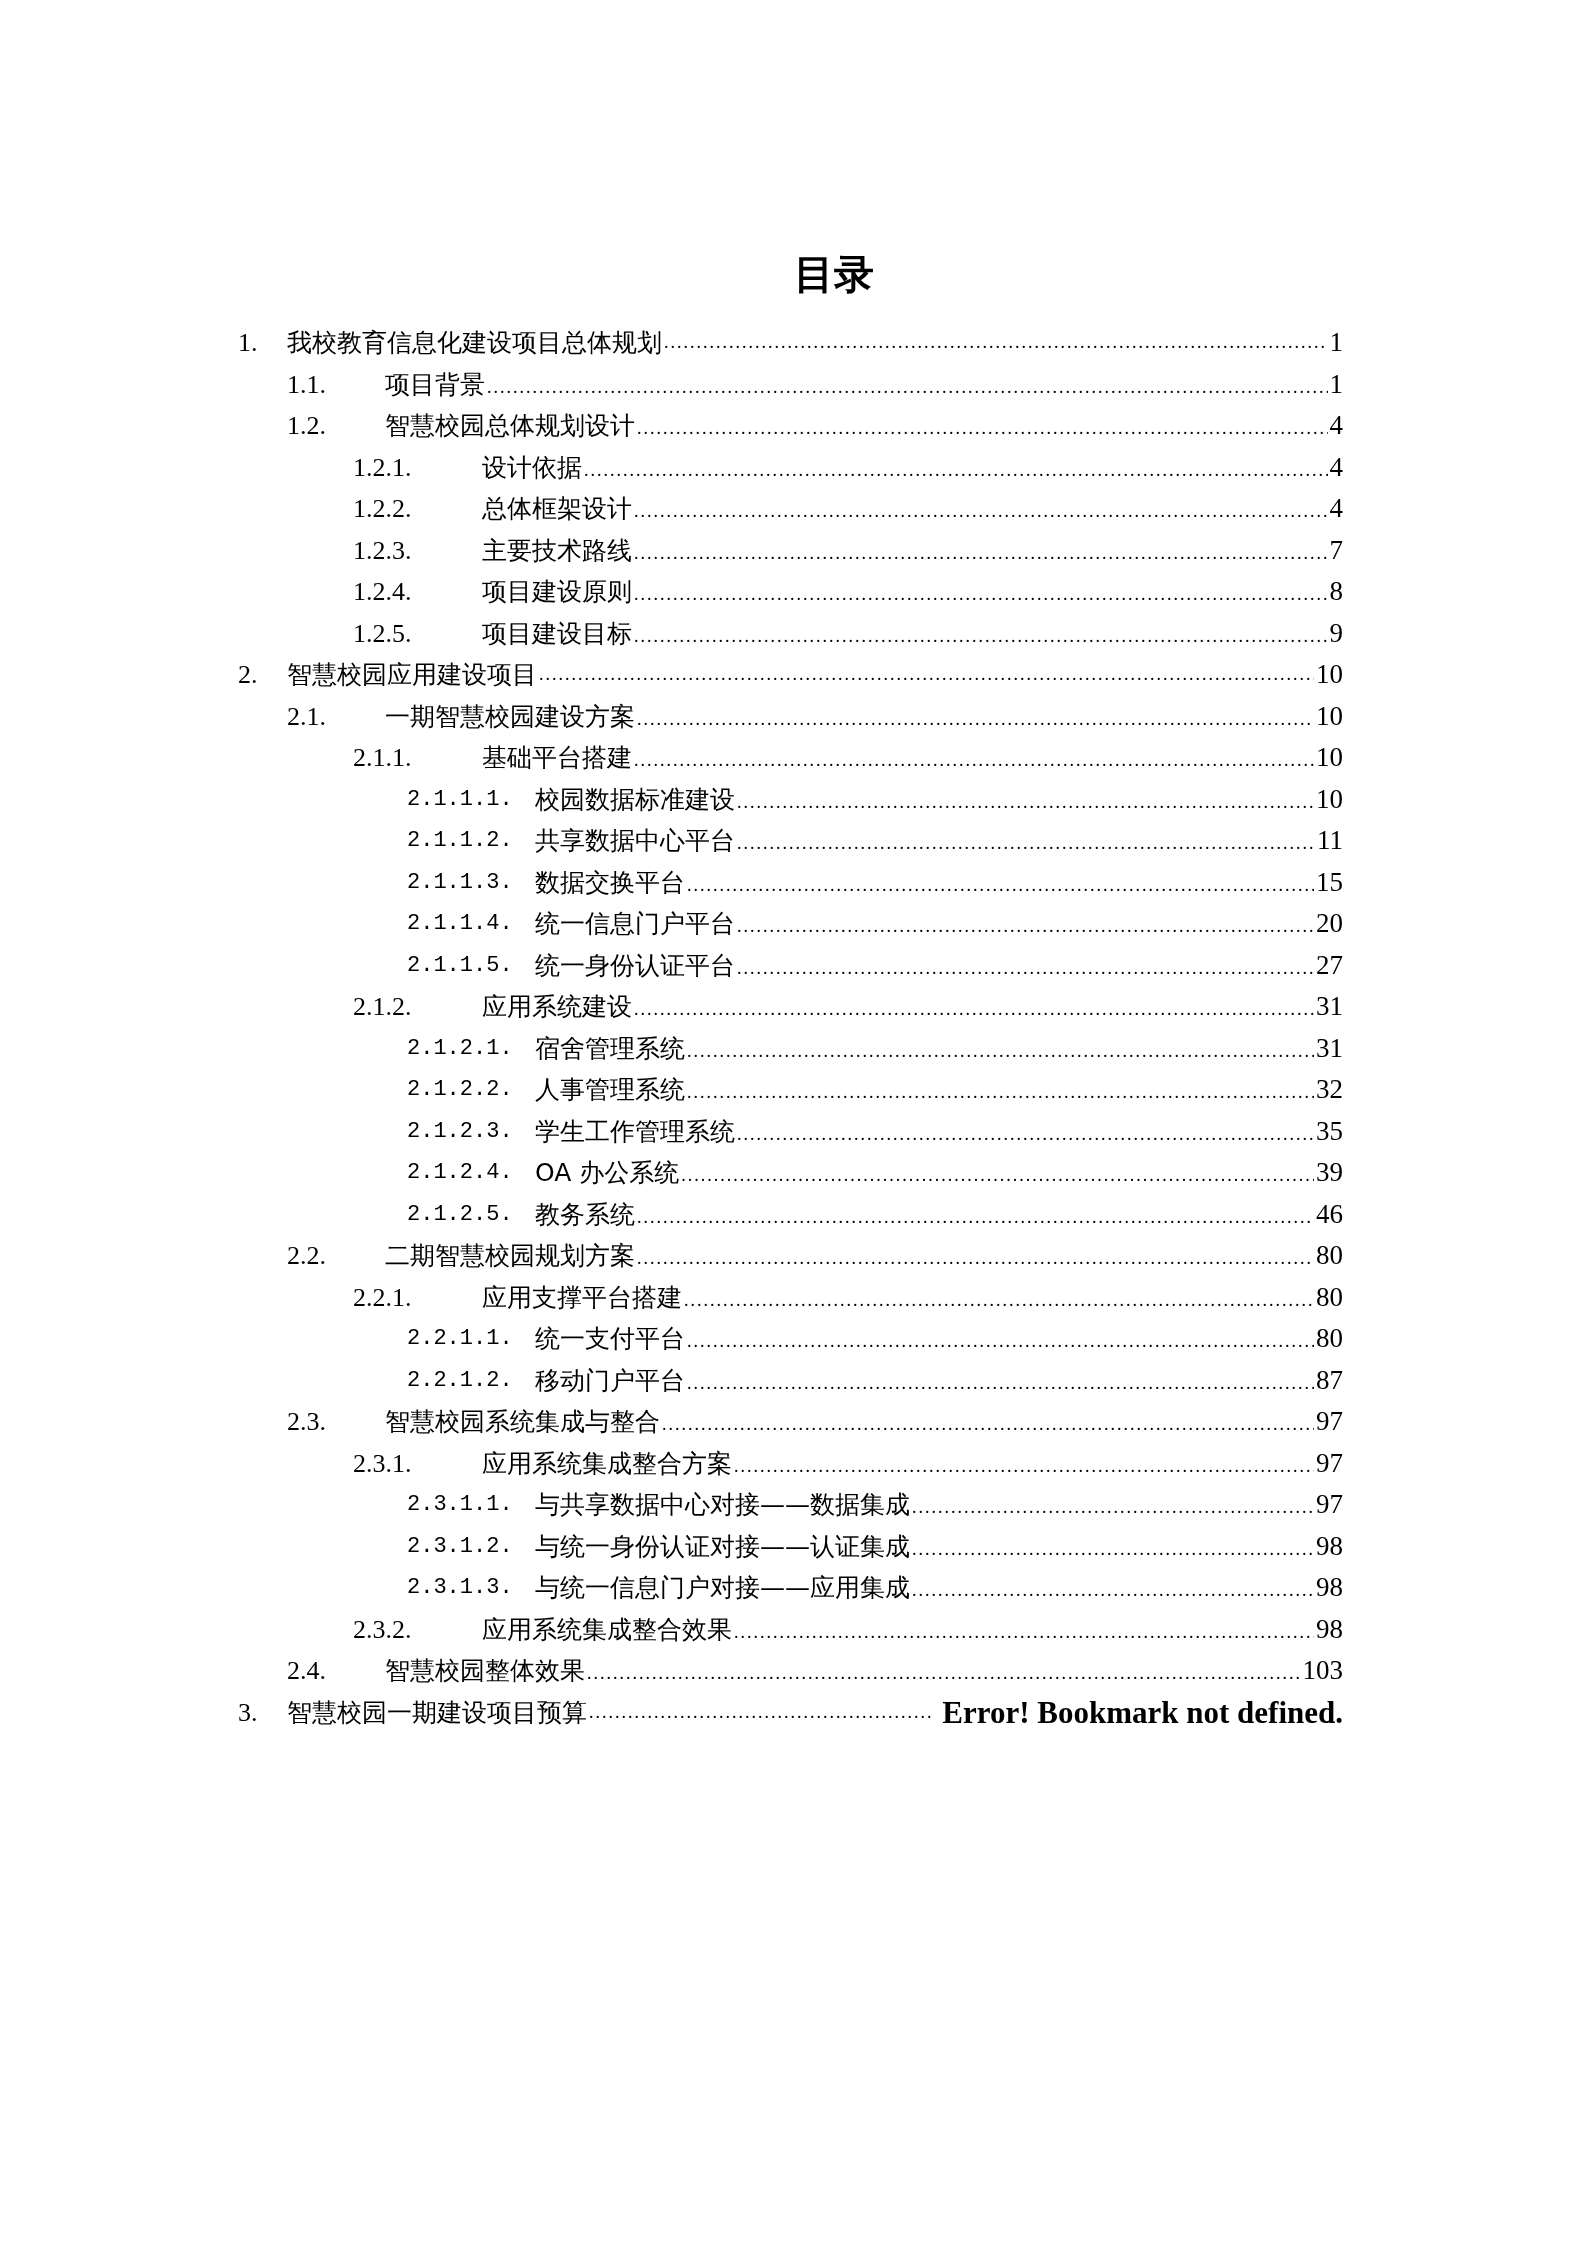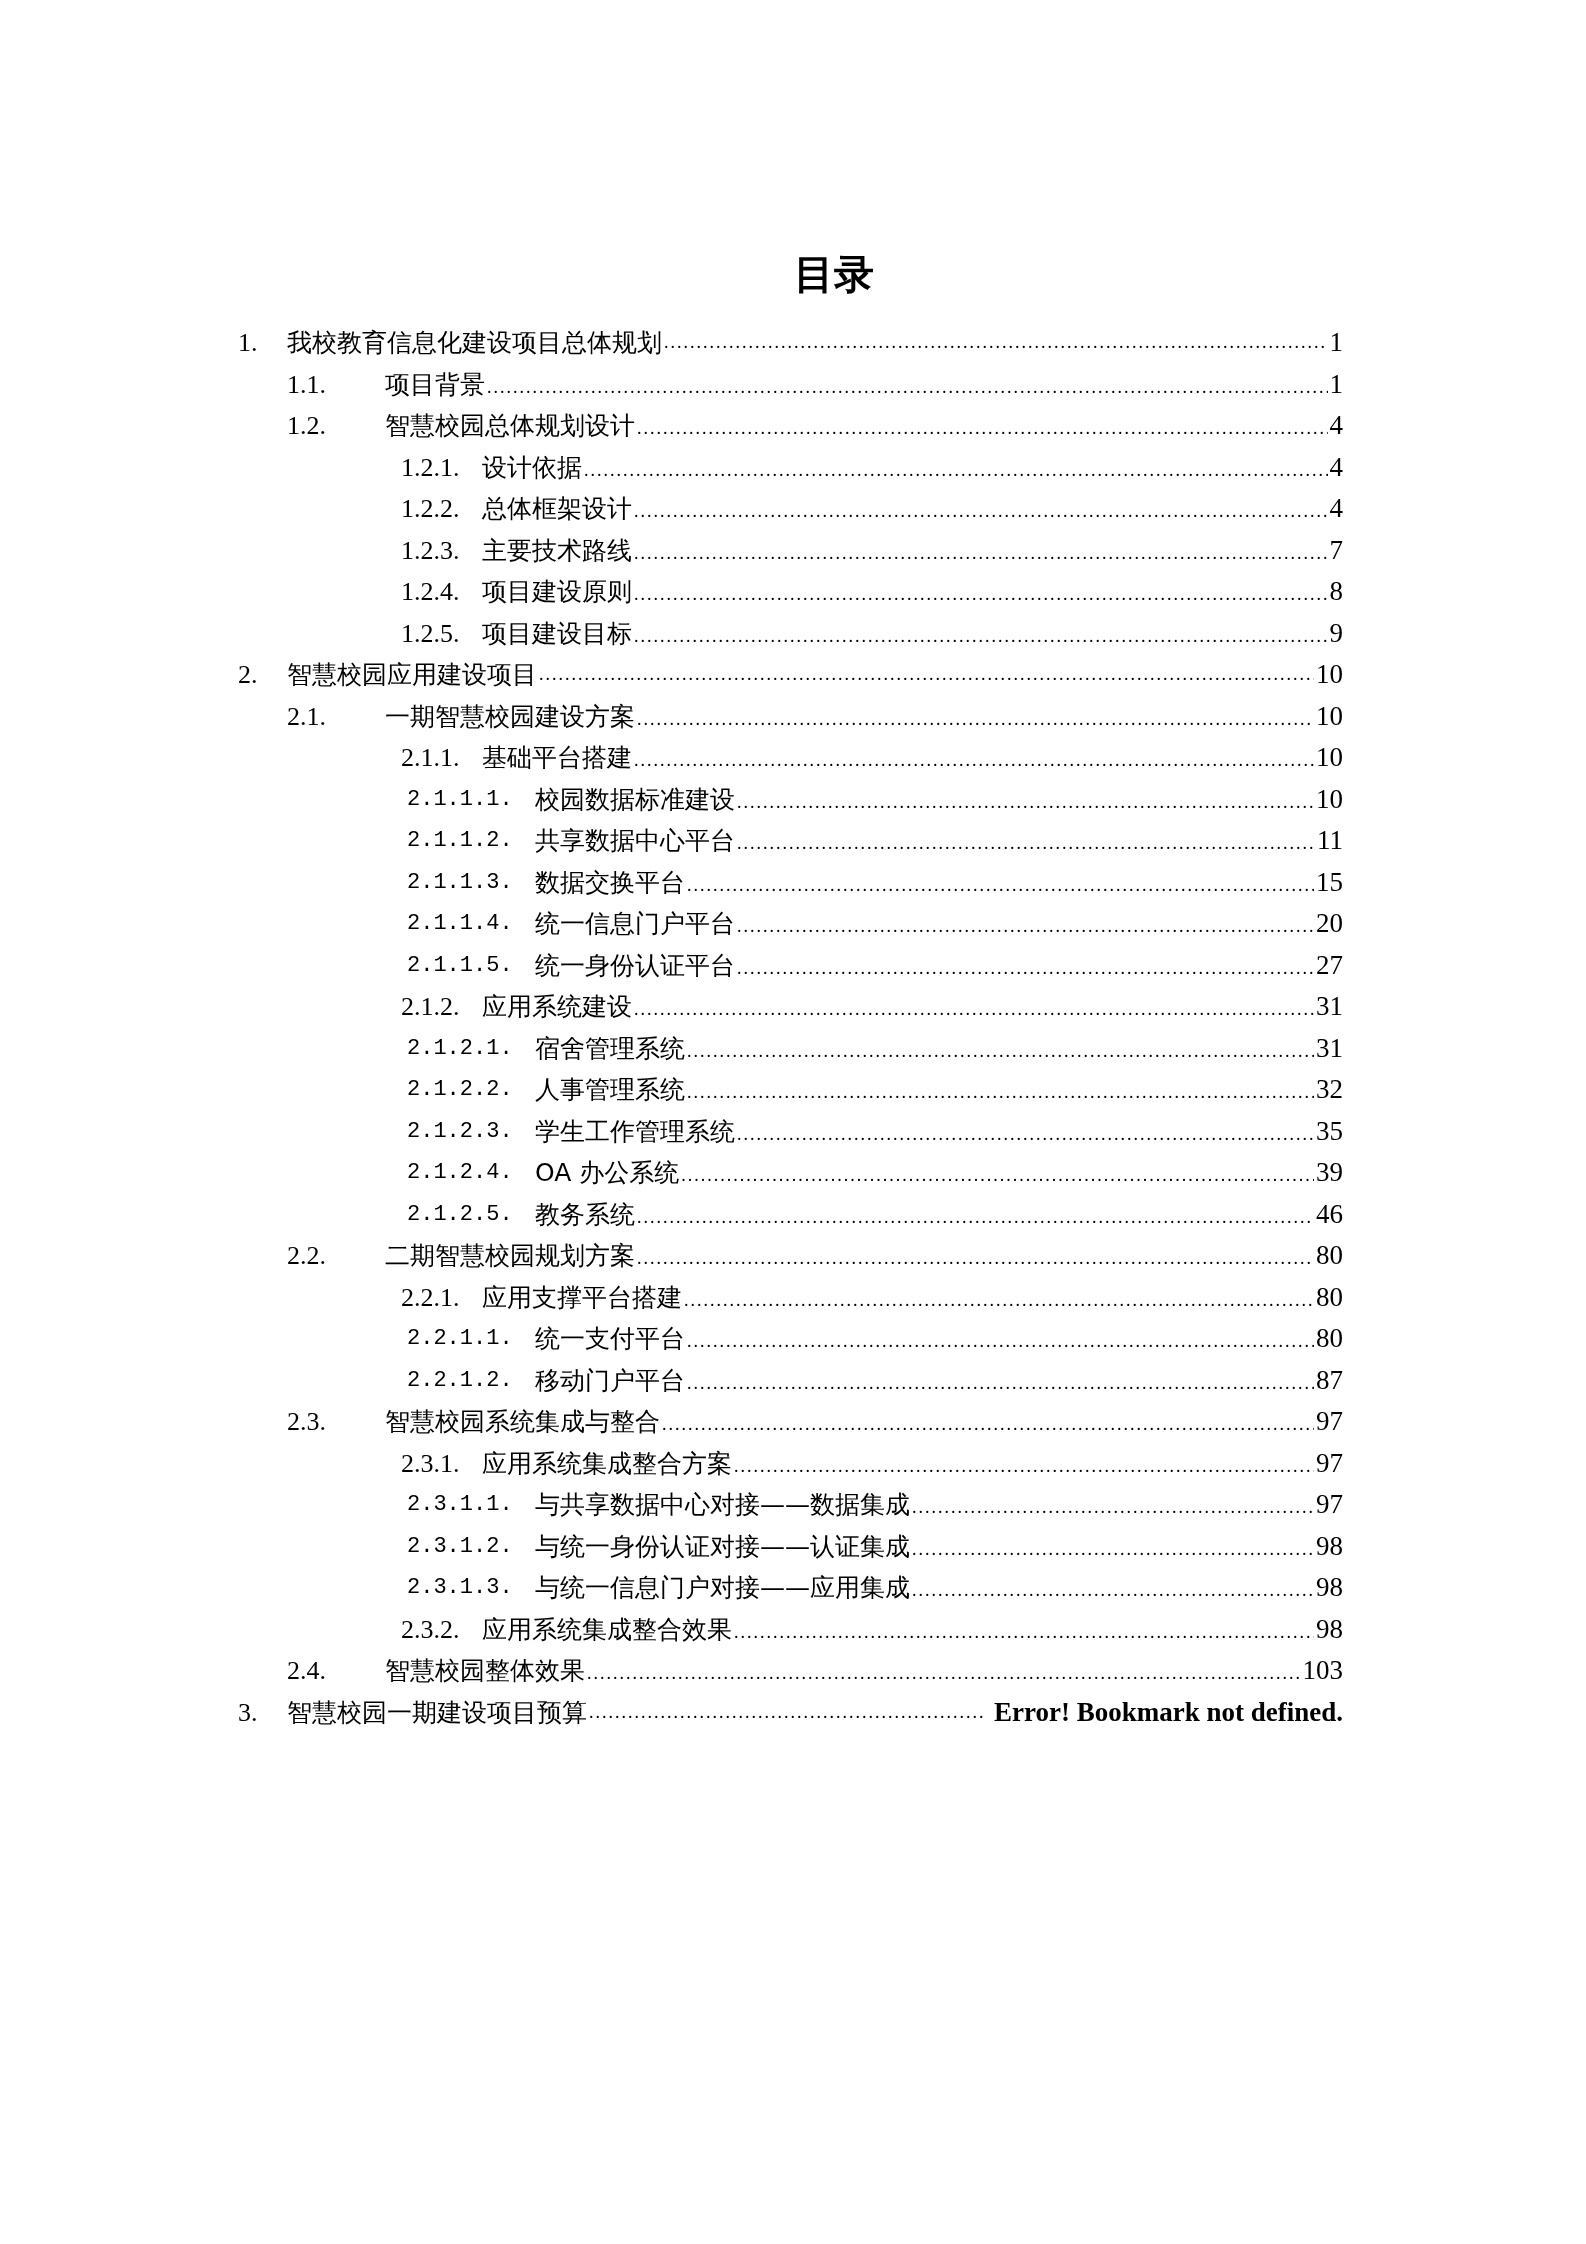--- a/index.html
+++ b/index.html
@@ -17,24 +17,24 @@
   .num.mono { font-family:"Liberation Mono", monospace; font-size:22px; letter-spacing:0px; }
   .line { position:absolute; top:0; right:243px; display:flex; align-items:baseline; }
   .text { font-family:"DejaVu Sans", sans-serif; font-size:25px; padding-right:2px; }
   .leader {
     flex:1; overflow:hidden; color:#000; letter-spacing:2px; font-size:18px;
   }
   .leader::before {
     content:"........................................................................................................................................................................................................................................";
   }
   .page { padding-left:2px; font-size:27px; }
-  .page.err { font-weight:bold; font-size:27px; padding-left:8px; }
+  .page.err { font-weight:bold; font-size:31px; padding-left:8px; }
   .l1 .num { left:238px; } .l1 .line { left:287px;align-items:center; }
   .l2 .num { left:287px; } .l2 .line { left:385px; }
-  .l3 .num { left:353px;margin-left:48px; } .l3 .line { left:482px; }
+  .l3 .num { left:353px; } .l3 .line { left:482px; }
   .l4 .num { left:407px; } .l4 .line { left:535px; }
 </style>
 </head>
 <body>
 
 <div class="title">目录</div>
 
 <div class="toc">
   <div class="row l1">
       <span class="num">1.</span>

